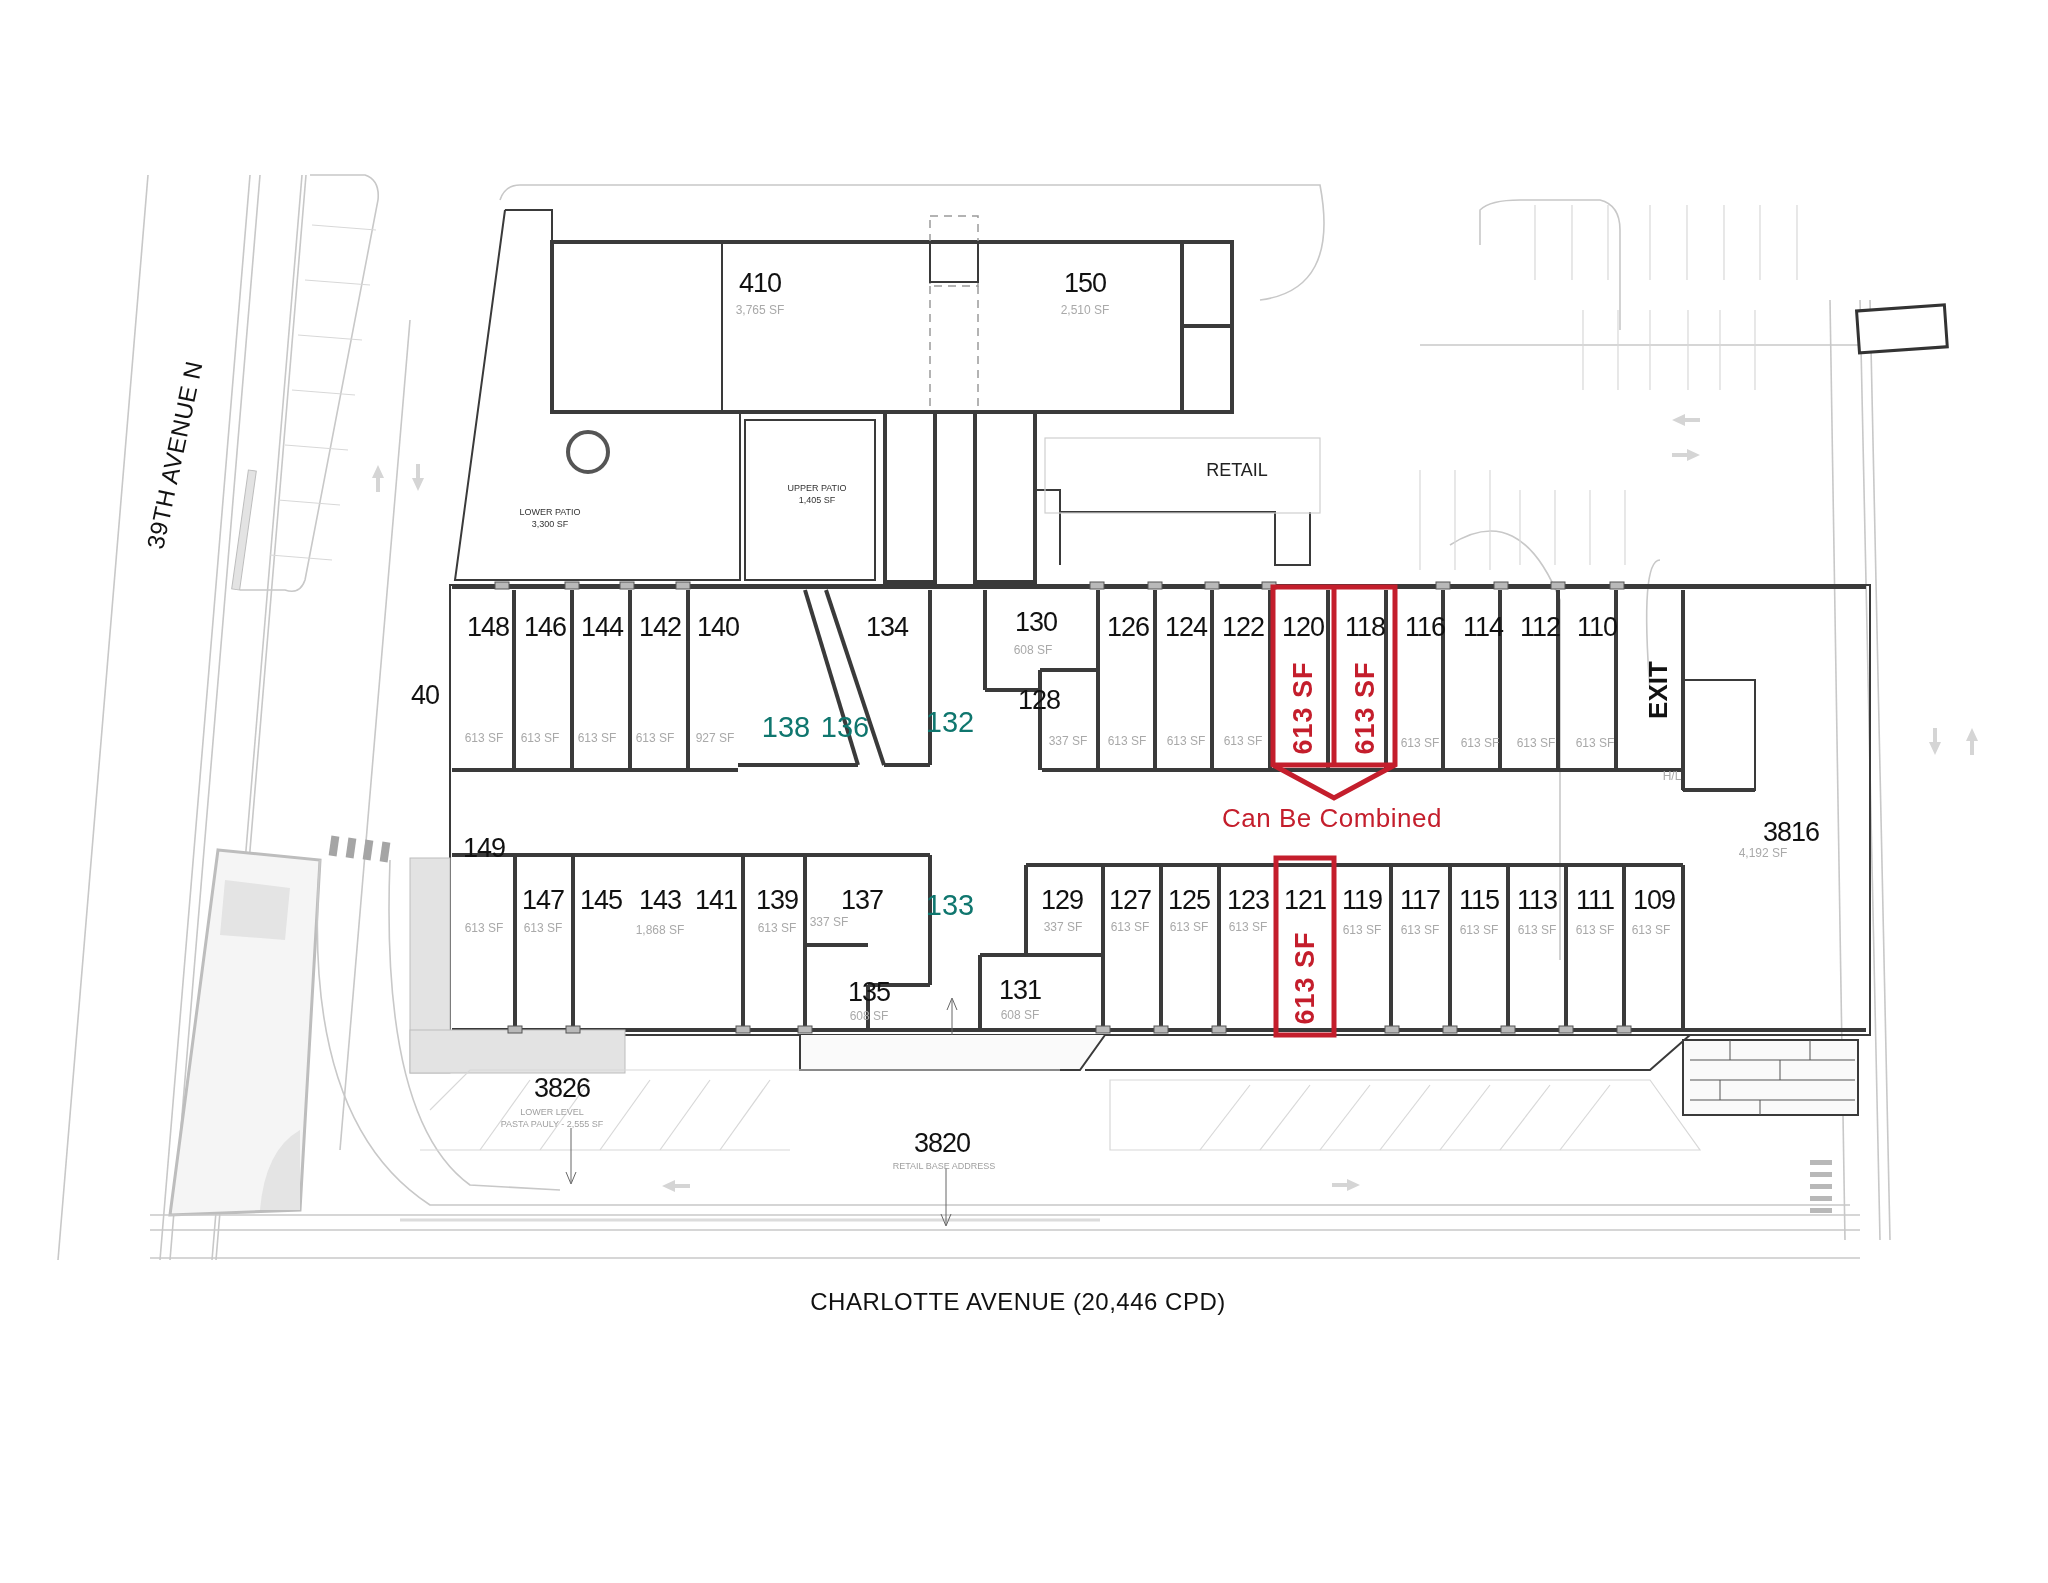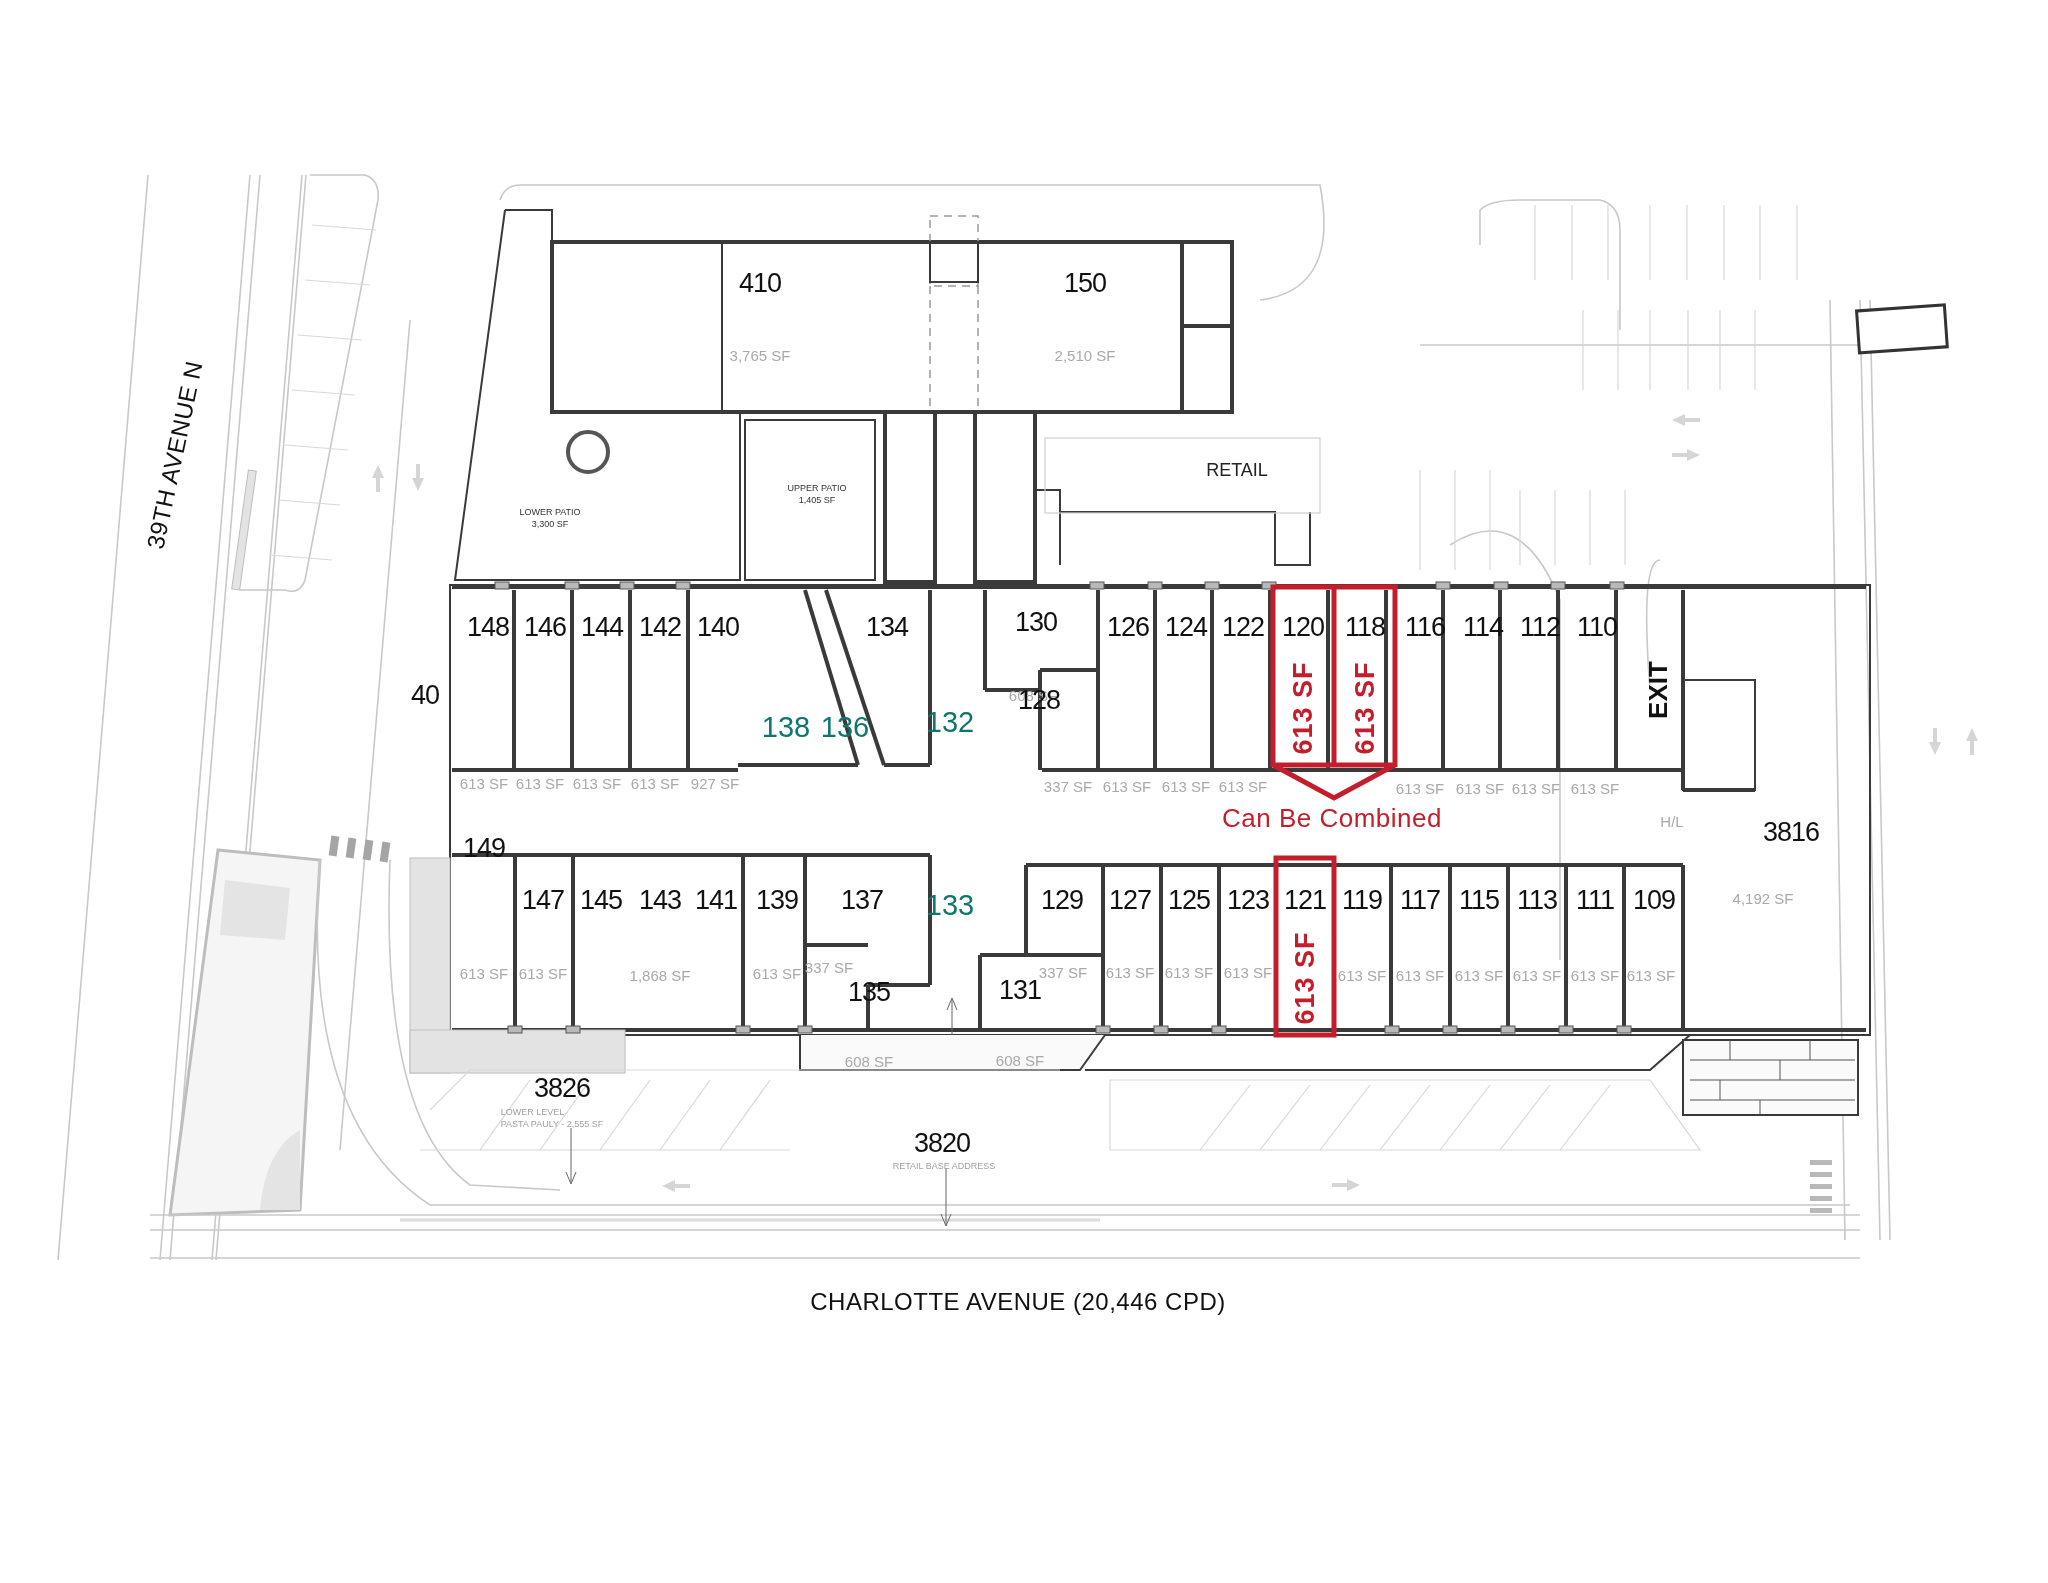--- a/index.html
+++ b/index.html
@@ -9,28 +9,28 @@
   .wall { fill:none; stroke:#3a3a3a; stroke-width:4; }
   .wall-thin { fill:none; stroke:#3a3a3a; stroke-width:2; }
   .site { fill:none; stroke:#c8c8c8; stroke-width:1.6; }
   .site2 { fill:none; stroke:#d8d8d8; stroke-width:1.2; }
   .gray-fill { fill:#e3e3e3; stroke:#bdbdbd; stroke-width:1; }
   .col { fill:#b9b9b9; stroke:#555; stroke-width:1; }
   .dash { fill:none; stroke:#9a9a9a; stroke-width:1.5; stroke-dasharray:8 6; }
   .arrow { fill:#d5d5d5; }
   .lbl { position:absolute; white-space:nowrap; transform:translate(-50%,-50%); color:#111; }
   .unit-num { font-family:"Liberation Sans Narrow","Liberation Sans",sans-serif; font-size:27px; letter-spacing:-1px; font-stretch:condensed; }
-  .unit-sf { font-size:15px; color:#a9a9a9;margin-top:45px; }
+  .unit-sf { font-size:12px; color:#a9a9a9; }
   .gray-num { color:#0f766e; font-size:29px; }
   .big-sf { color:#c41e2c; font-weight:bold; font-size:27px; transform:translate(-50%,-50%) rotate(-90deg); letter-spacing:1px; }
   .combine { color:#c41e2c; font-size:26px; letter-spacing:0.5px; }
   .street { font-size:24px; color:#111; letter-spacing:0.5px; }
   .street-v { font-size:24px; transform:translate(-50%,-50%) rotate(-78deg); }
   .small-cap { font-size:9px; color:#333; text-align:center; line-height:12px; }
-  .small-gray { font-size:9px; color:#a0a0a0; text-align:left; line-height:12px; }
+  .small-gray { font-size:9px; color:#a0a0a0; text-align:center; line-height:12px; }
   .loading { font-size:18px; color:#222; }
   .exit { font-size:26px; font-weight:bold; transform:translate(-50%,-50%) rotate(-90deg); }
 </style>
 </head>
 <body>
 
 <svg width="2048" height="1583" viewBox="0 0 2048 1583">
 
   <g class="site">
     <line x1="148" y1="175" x2="58" y2="1260"></line>

